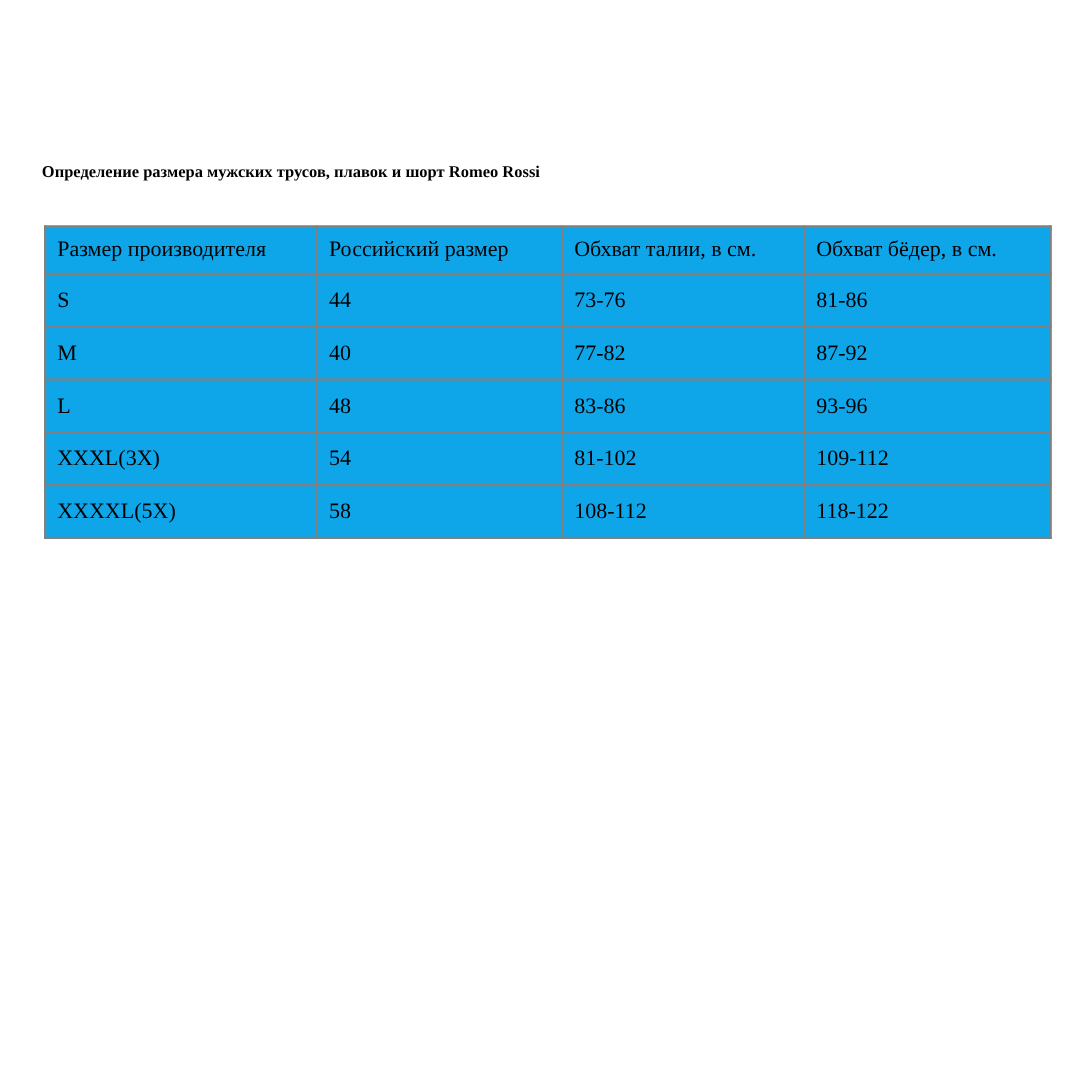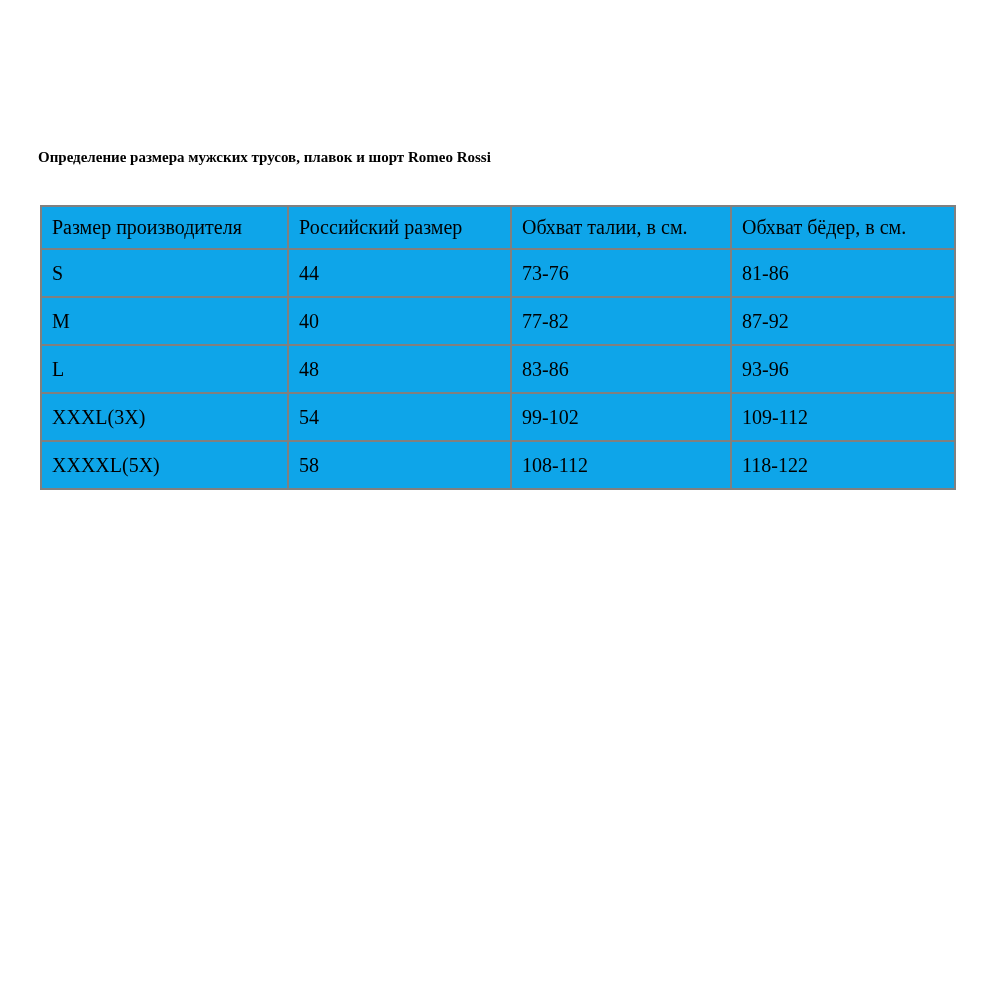--- a/index.html
+++ b/index.html
@@ -97,21 +97,21 @@
         </tr>
         <tr>
           <td>L</td>
           <td>48</td>
           <td>83-86</td>
           <td>93-96</td>
         </tr>
         <tr>
           <td>XXXL(3X)</td>
           <td>54</td>
-          <td>99-102</td>
+          <td>81-102</td>
           <td>109-112</td>
         </tr>
         <tr>
           <td>XXXXL(5X)</td>
           <td>58</td>
           <td>108-112</td>
           <td>118-122</td>
         </tr>
       </tbody>
   </table>

